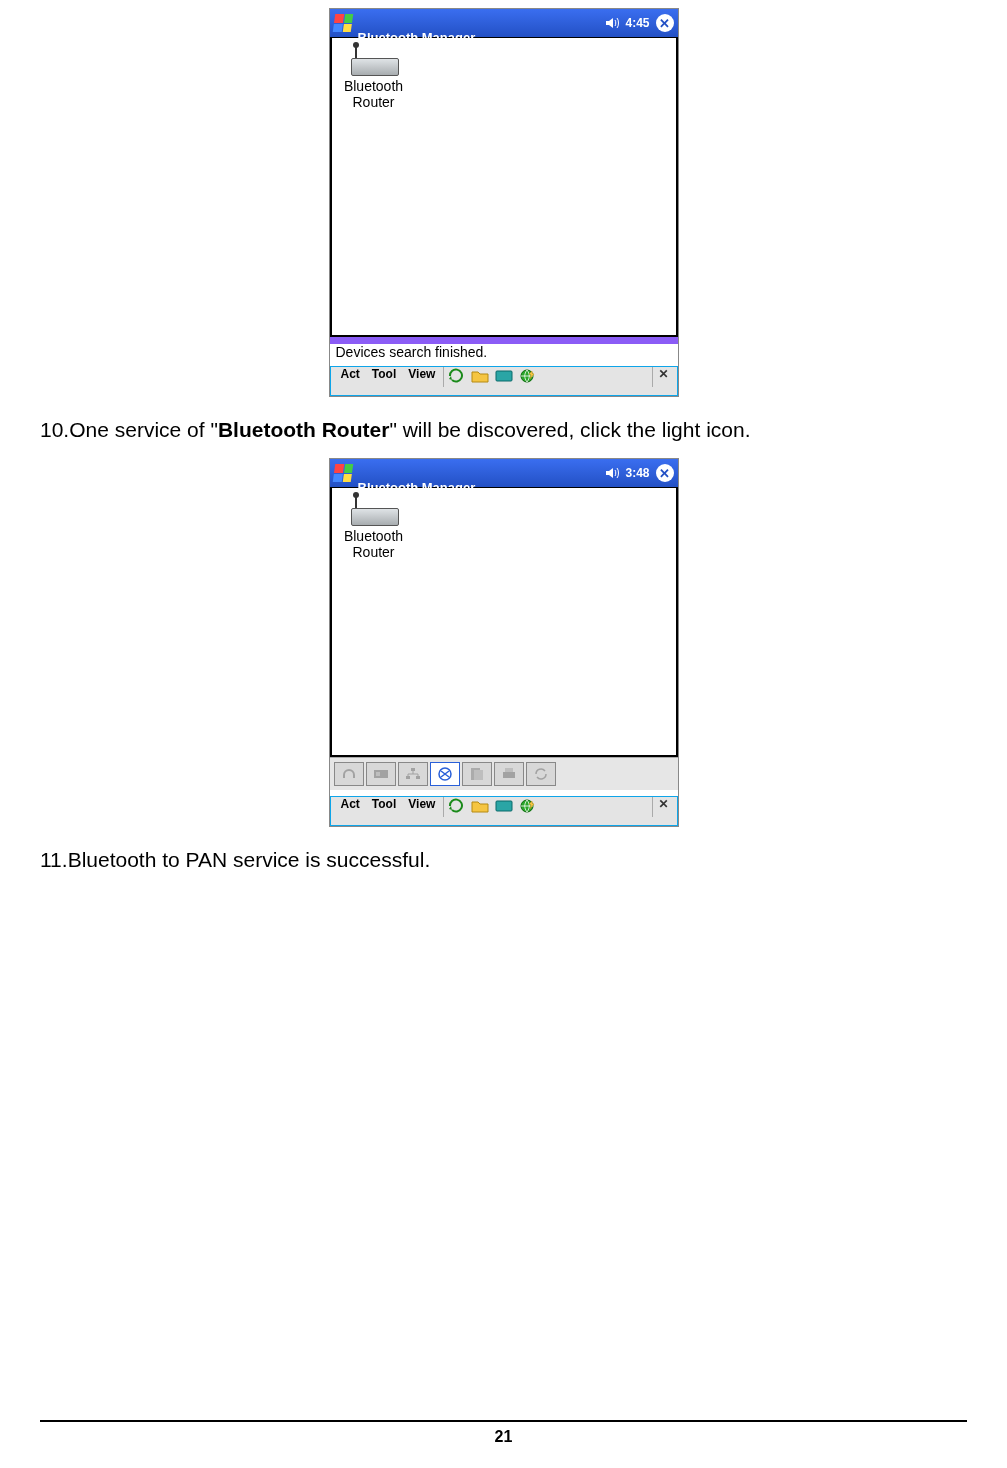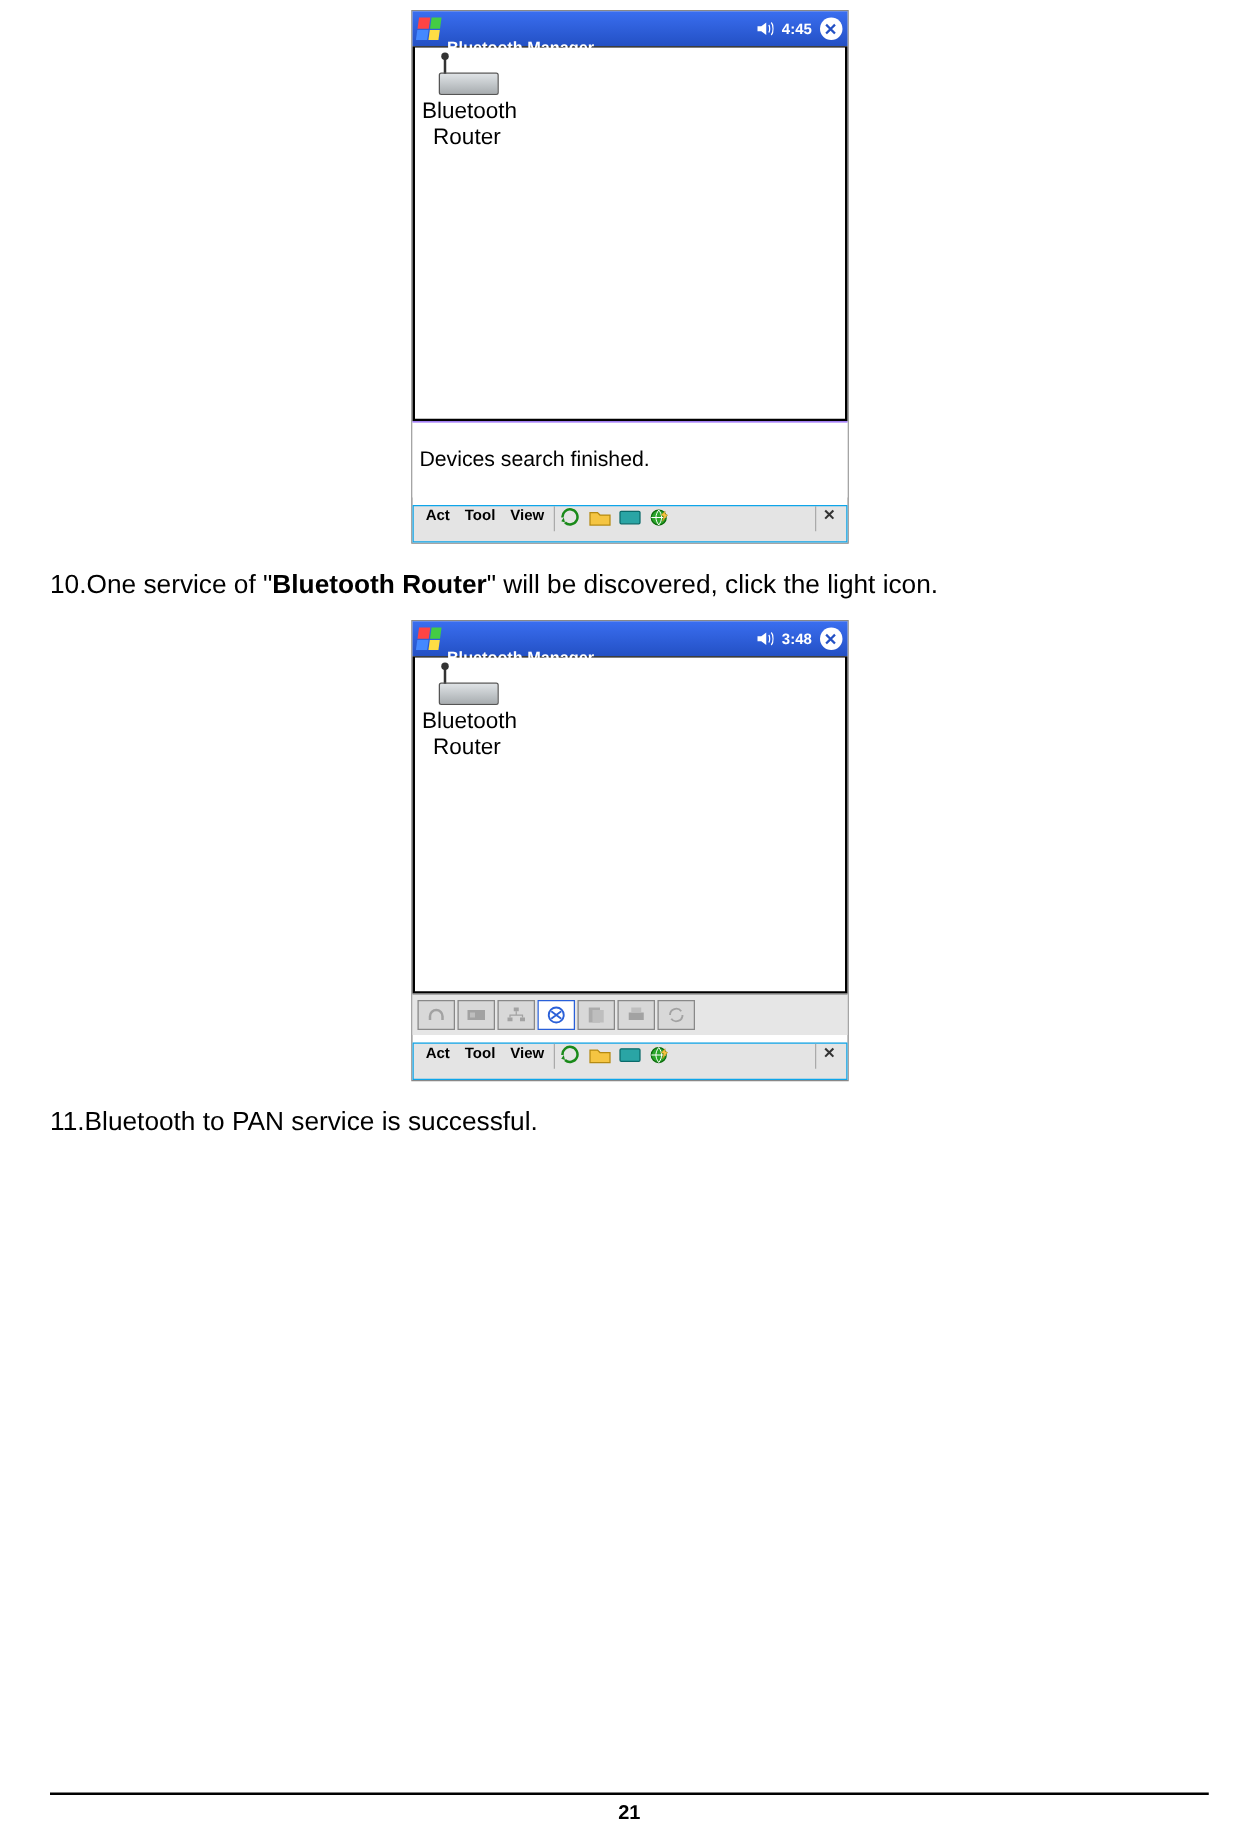--- a/index.html
+++ b/index.html
@@ -79,21 +79,21 @@
     height: 300px;
     display:flex;
     align-items:flex-start;
     padding: 6px;
     box-sizing:border-box;
   }
   .device {
     width: 72px;
     text-align:center;
     font-family: Tahoma, sans-serif;
-    font-size: 18px;
+    font-size: 14px;
     color:#000;
   }
   .router-icon {
     width: 50px; height: 30px;
     margin: 2px auto 2px auto;
     position: relative;
   }
   .router-body {
     width: 46px; height: 16px;
     background: linear-gradient(#dfe3e6, #a8adb0);
@@ -107,23 +107,23 @@
     position:absolute; left:6px; top:0;
   }
   .router-ant::after{
     content:"";
     width:6px;height:6px;border-radius:50%;
     background:#333;
     position:absolute; left:-2px; top:-4px;
   }
   .status-line {
     font-family: Tahoma, sans-serif;
-    font-size: 17px;
-    padding: 20px 6px;
-    border-top: 1px solid #8b5cf6;
+    font-size: 14px;
+    padding: 0 6px;
+    border-top: 7px solid #8b5cf6;
     background:#fff;
   }
   .service-bar {
     display:flex;
     gap:2px;
     padding: 4px 4px;
     border-top:1px solid #aaa;
     background:#e6e6e6;
   }
   .svc {
@@ -156,21 +156,21 @@
   .bottom-toolbar .x { width:18px; font-weight:bold; color:#333; text-align:center;}
   .step {
     font-size: 21px;
     line-height: 1.4;
     margin: 14px 0 14px 0;
   }
   .step .num { display:inline;margin-top:35px; }
   .step b { font-weight:bold; }
   .page-footer {
     position:absolute;
-    left:40px; right:40px; bottom:16px;
+    left:40px; right:40px; bottom:30px;
     border-top: 2px solid #000;
     text-align:center;
     font-size:16px;
     font-weight:bold;
     padding-top:6px;
     font-family: Arial, sans-serif;
   }
 </style>
 </head>
 <body>

